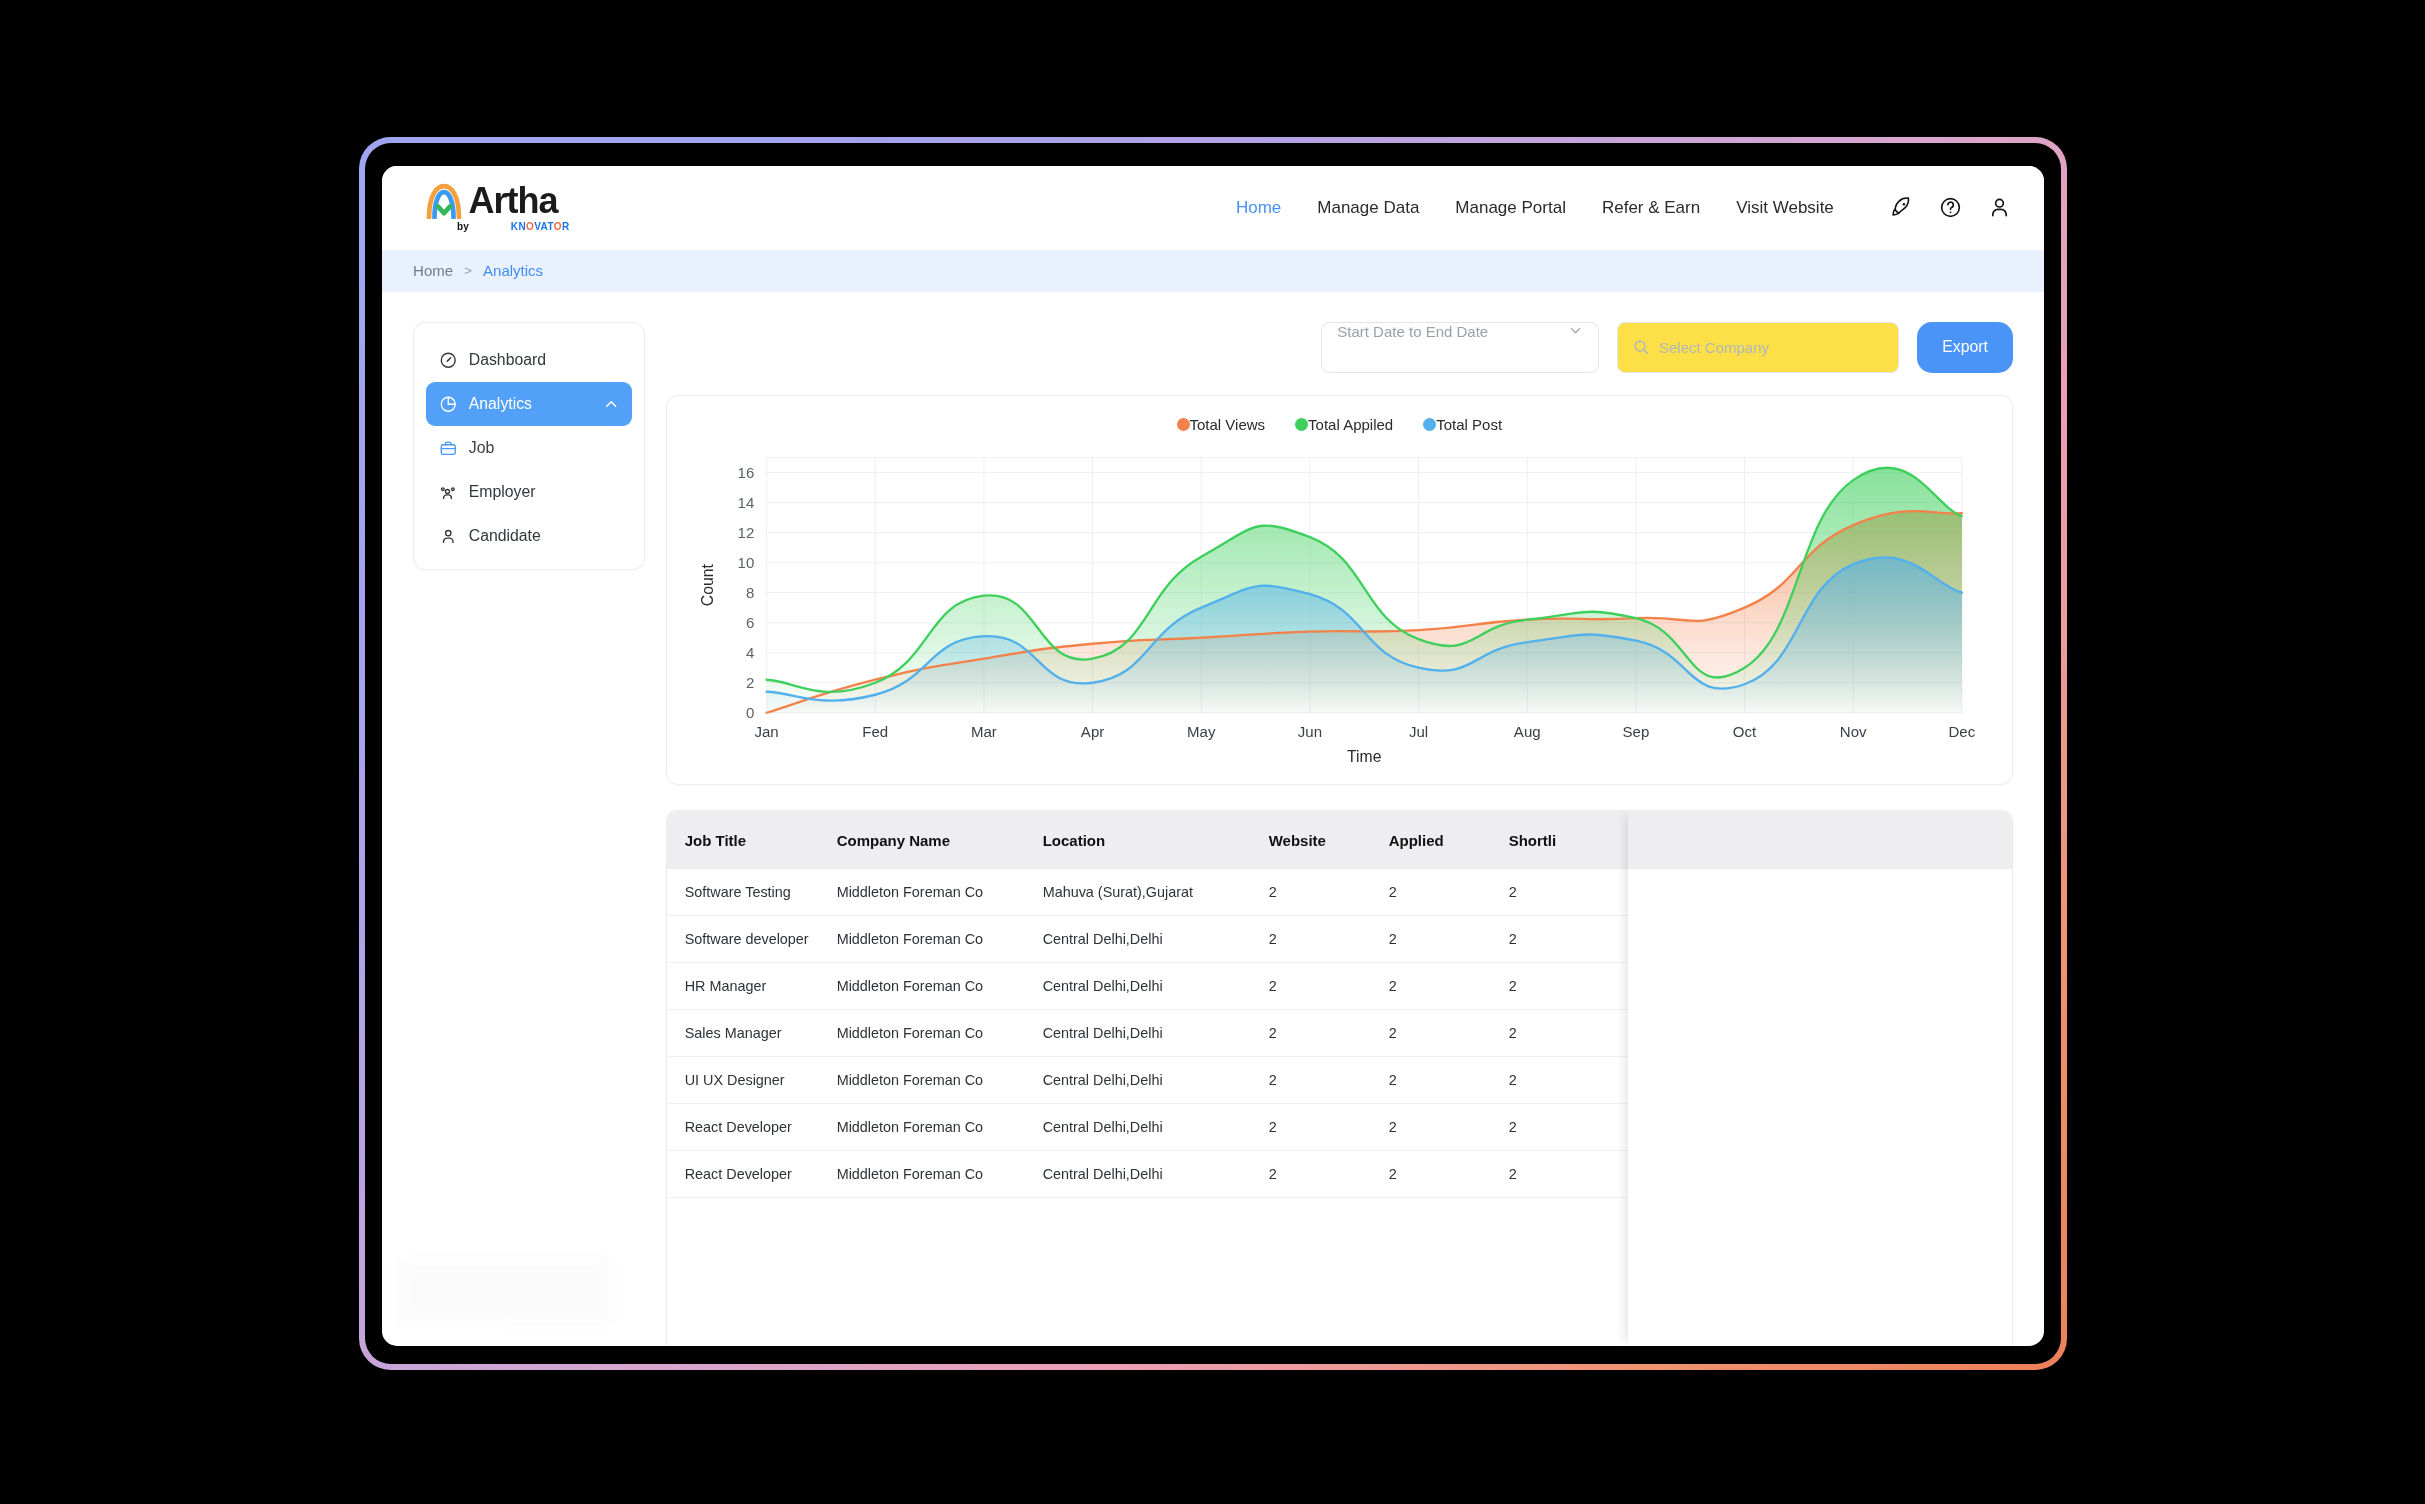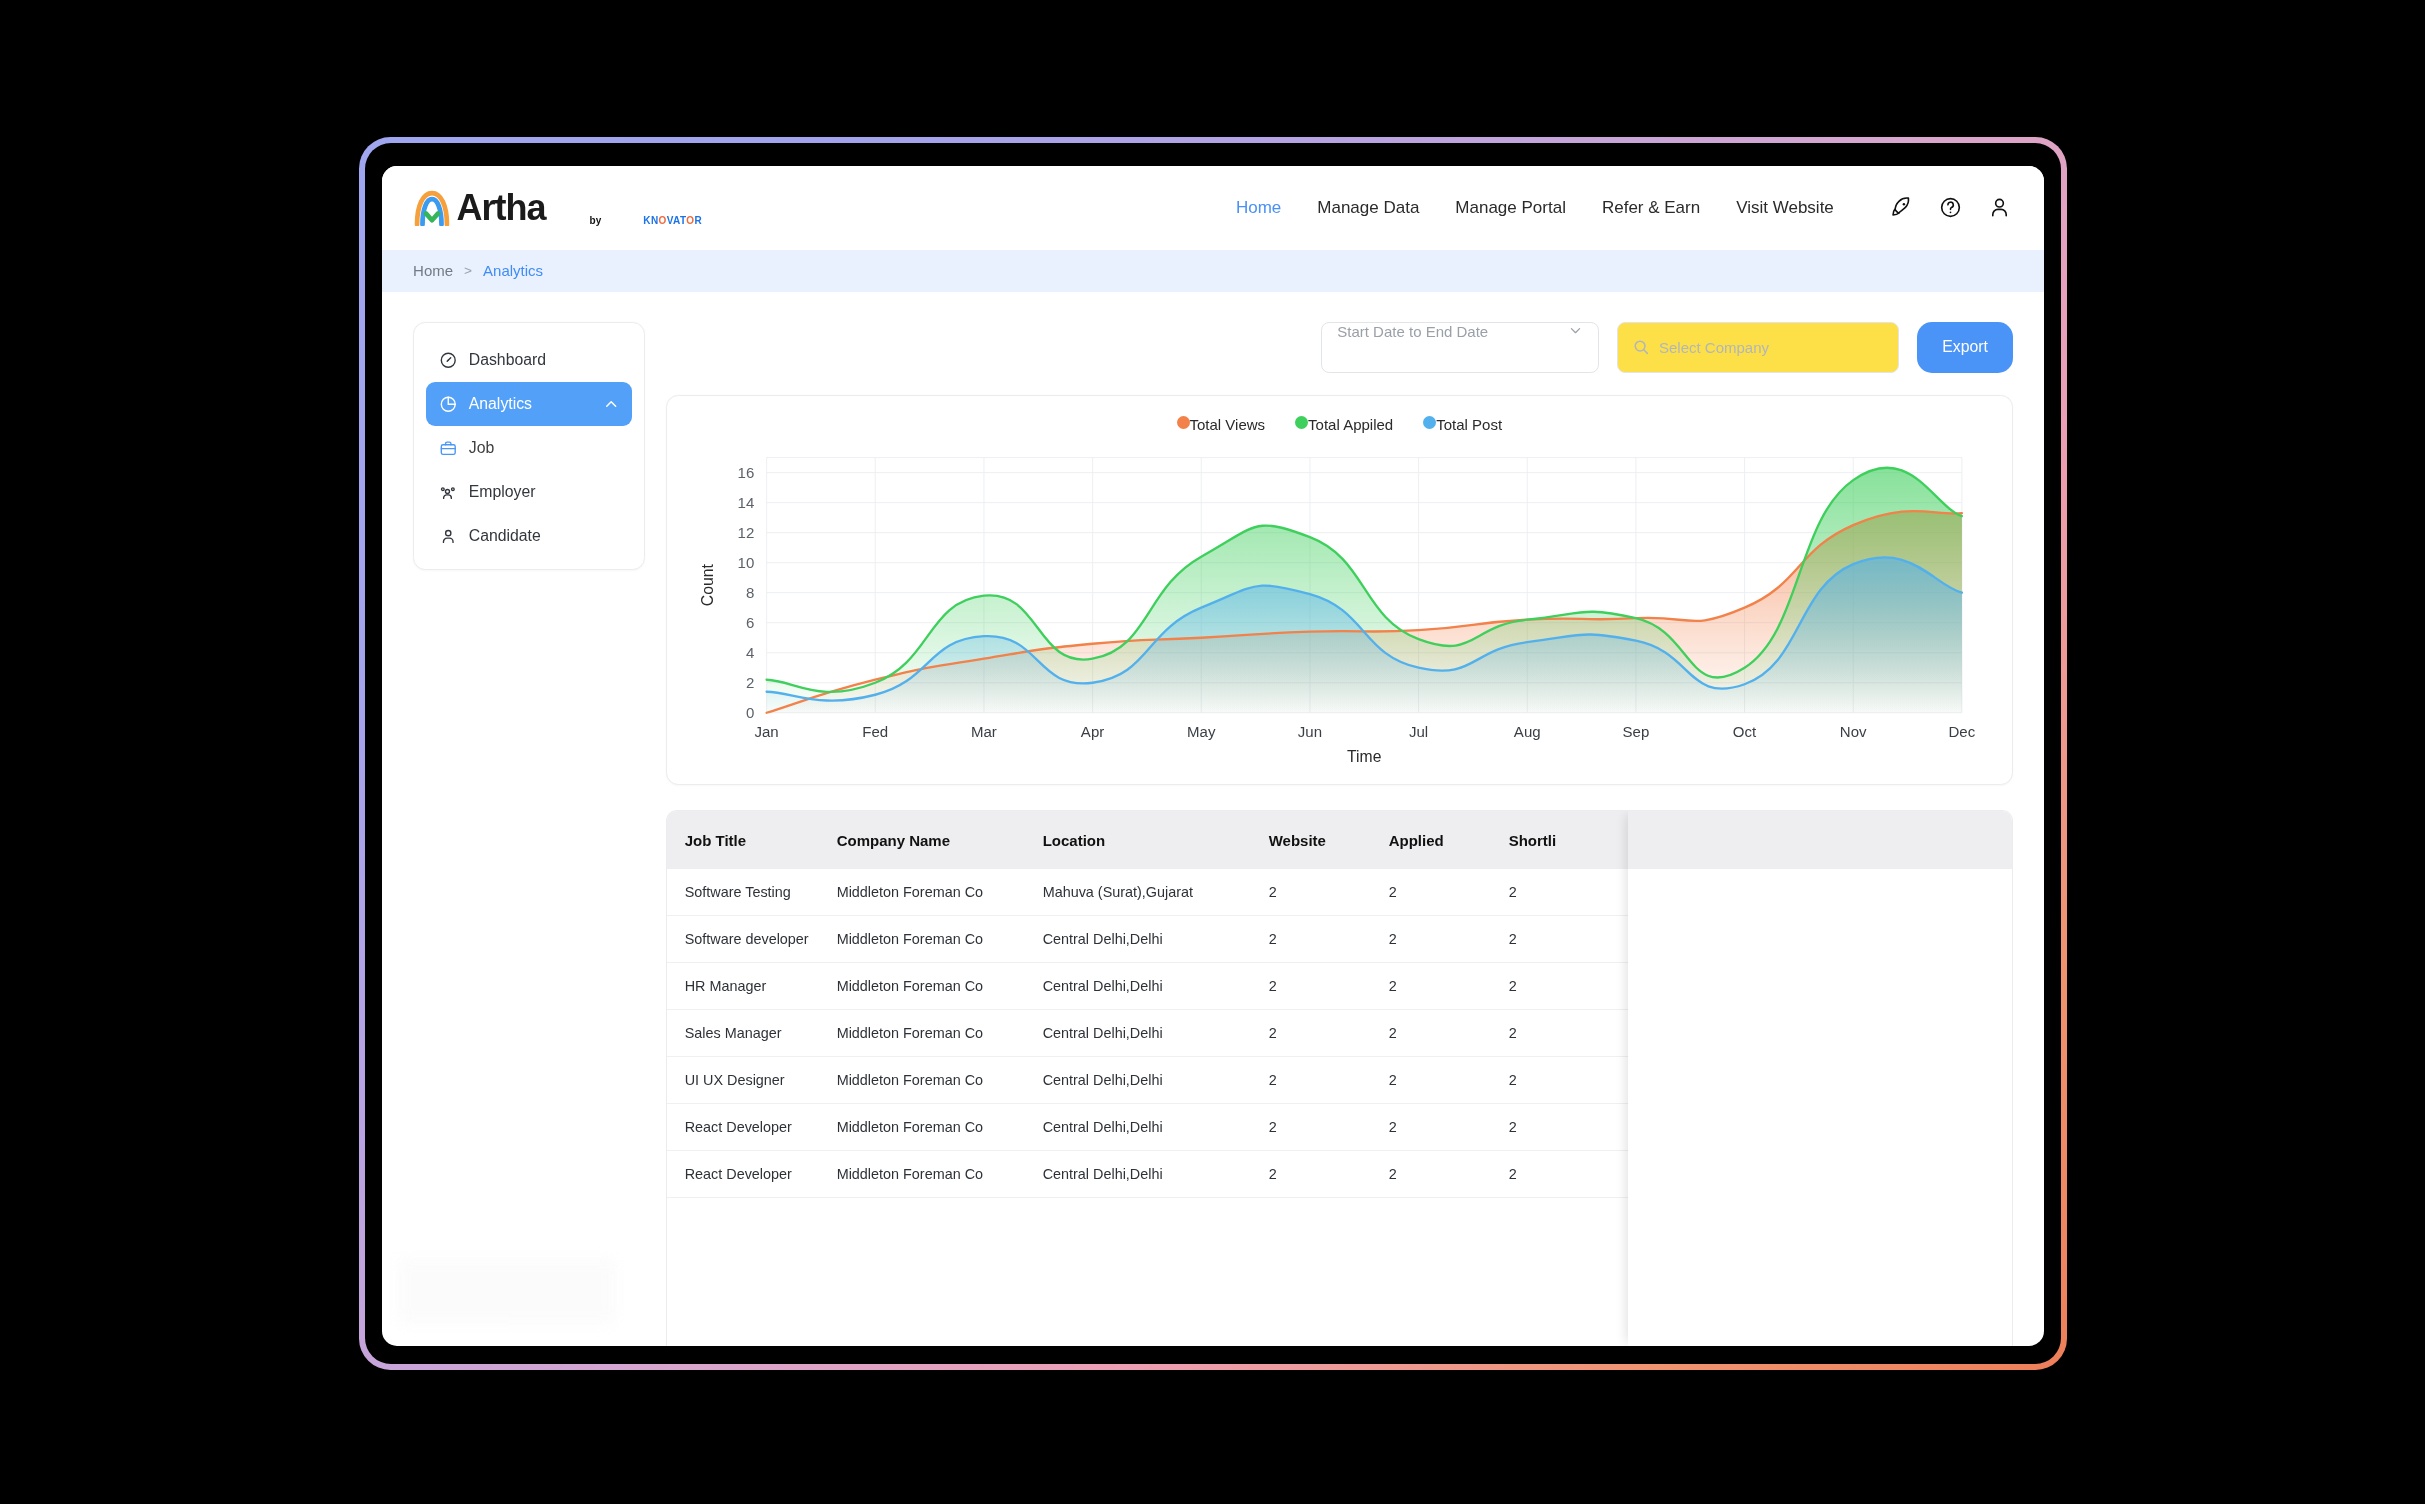--- a/index.html
+++ b/index.html
@@ -35,21 +35,21 @@
     position: relative;
   }
 
   
   #topbar {
     height: 84px;
     display: flex; align-items: center;
     padding: 0 33px 0 31.5px;
     background: #fff;
   }
-  #logo-block { display: flex; flex-direction: row; align-items: flex-end; }
+  #logo-block { display: flex; flex-direction: column; align-items: center; }
   #logo-row { display: flex; align-items: center; gap: 5.5px; }
   #logo-mark { width: 38px; height: 36px; display: block; }
   #logo-word {
     font-size: 36px; font-weight: 700; letter-spacing: -1px;
     color: #1b1b1b; line-height: 1; font-family: "Liberation Sans", sans-serif;
   }
   #logo-sub {
     margin-left: 44px; margin-top: 2.1px;
     font-size: 10px; font-weight: 700; color: #111; letter-spacing: 0.1px;
     white-space: nowrap;
@@ -147,21 +147,21 @@
   
   #chart-card {
     background: #fff;
     border: 1px solid #ececef;
     border-radius: 12.3px;
     padding: 20.6px 23px 15px 23px;
     box-shadow: 0 0.7px 2.1px rgba(0,0,0,.03);
     margin-bottom: 25px;
   }
   #legend { display: flex; justify-content: center; align-items: center; gap: 30px; margin-bottom: 15px; }
-  .legend-item { display: flex; font-size: 15px; color: #2b2b2b; cursor: pointer; }
+  .legend-item { display: flex; align-items: center; font-size: 15px; color: #2b2b2b; cursor: pointer; }
   .legend-dot { width: 13px; height: 13px; border-radius: 50%; display:block; }
   #chart-svg { display: block; width: 100%; height: 321px; }
 
   
   #table-card {
     background: #fff;
     border: 1px solid #ececef;
     border-radius: 11px 11px 0 0;
     border-bottom: 0;
     overflow: hidden;

